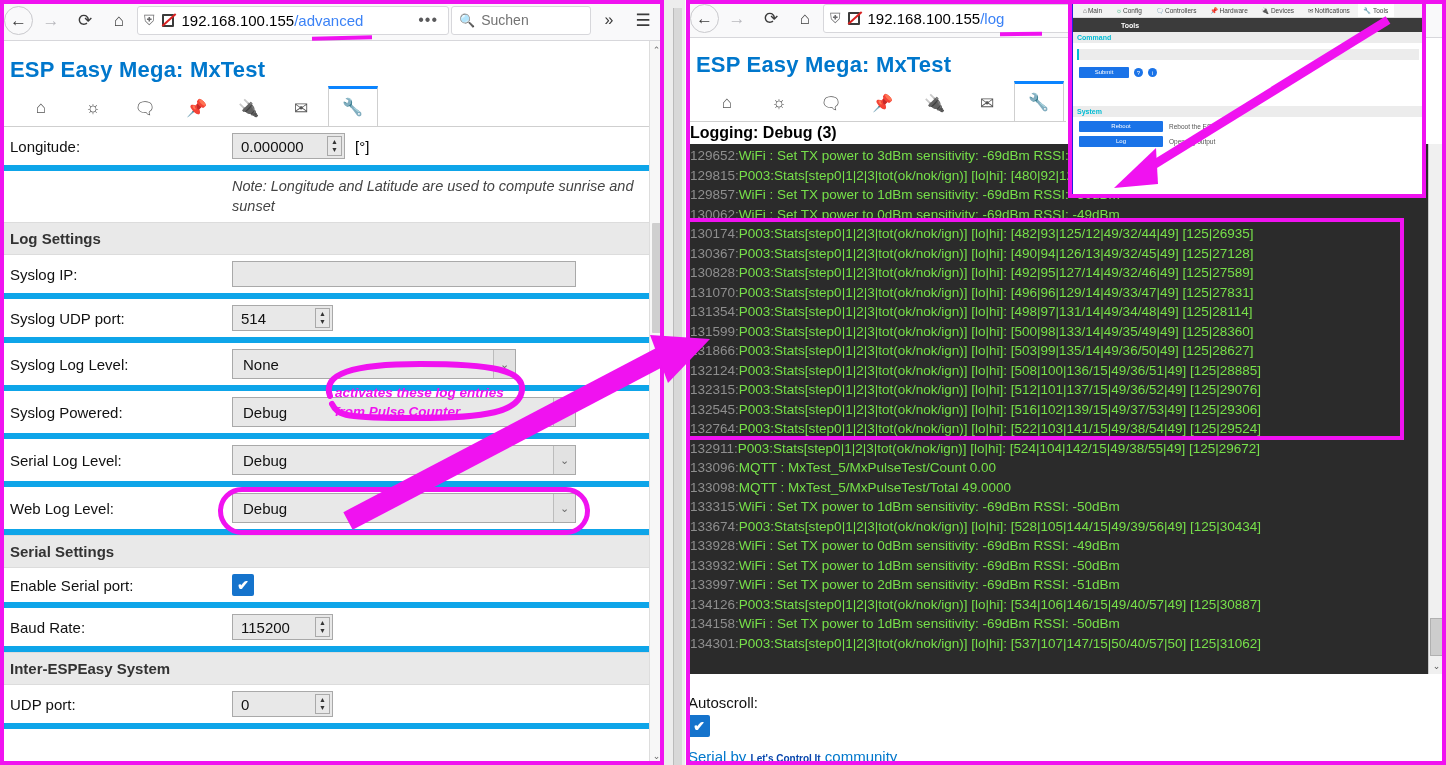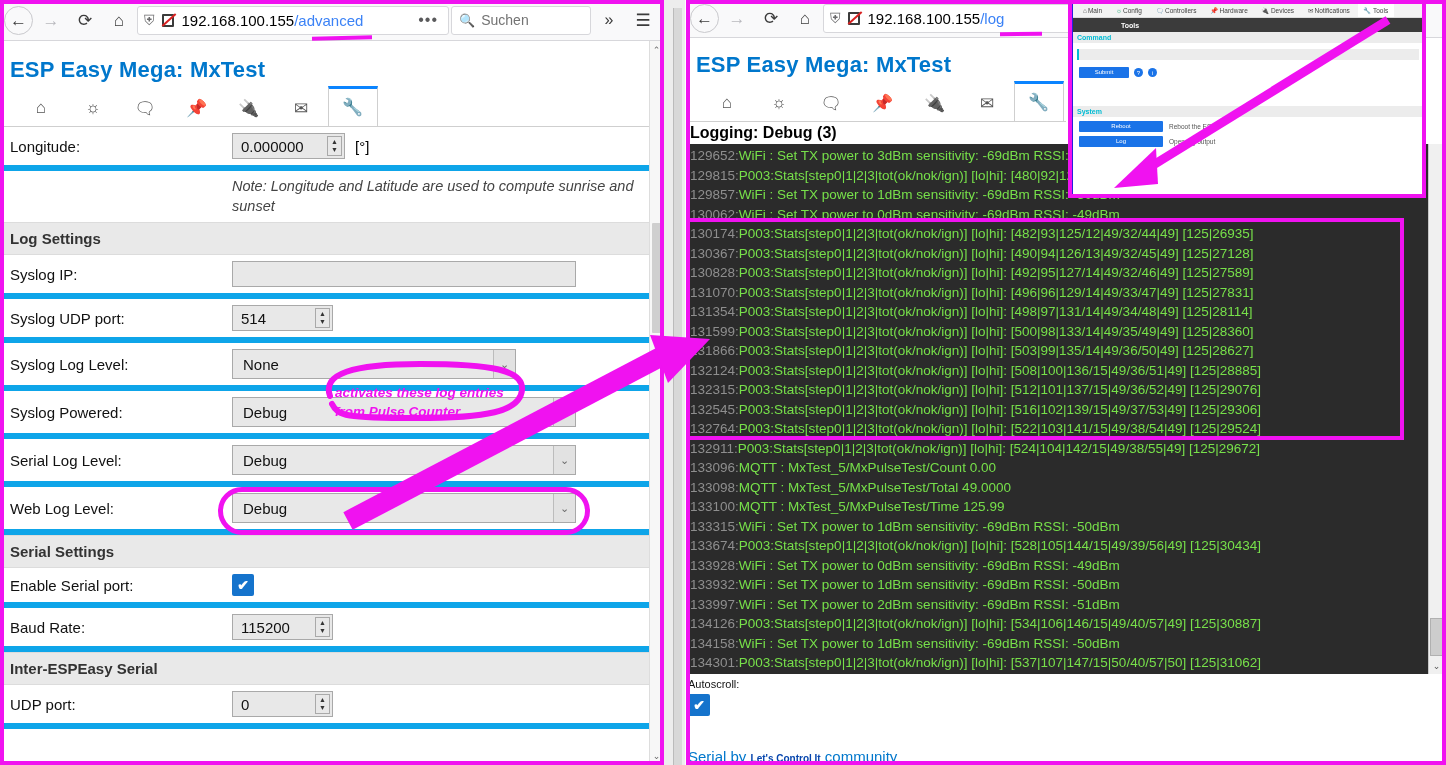--- a/index.html
+++ b/index.html
@@ -340,21 +340,21 @@
         </div>
 
         <div class="row">
           <span class="lbl">Baud Rate:</span>
           <span class="numbox" style="width:101px;">
             <span>115200</span>
             <span class="spin">▲<br>▼</span>
           </span>
         </div>
 
-        <div class="sechead">Inter-ESPEasy Serial</div>
+        <div class="sechead">Inter-ESPEasy System</div>
 
         <div class="row">
           <span class="lbl">UDP port:</span>
           <span class="numbox" style="width:101px;">
             <span>0</span>
             <span class="spin">▲<br>▼</span>
           </span>
         </div>
 
       </div>
@@ -415,38 +415,37 @@
             <div class="logline"><span class="ts">131354:</span><span class="msg">P003:Stats[step0|1|2|3|tot(ok/nok/ign)] [lo|hi]: [498|97|131/14|49/34/48|49] [125|28114]</span></div>
             <div class="logline"><span class="ts">131599:</span><span class="msg">P003:Stats[step0|1|2|3|tot(ok/nok/ign)] [lo|hi]: [500|98|133/14|49/35/49|49] [125|28360]</span></div>
             <div class="logline"><span class="ts">131866:</span><span class="msg">P003:Stats[step0|1|2|3|tot(ok/nok/ign)] [lo|hi]: [503|99|135/14|49/36/50|49] [125|28627]</span></div>
             <div class="logline"><span class="ts">132124:</span><span class="msg">P003:Stats[step0|1|2|3|tot(ok/nok/ign)] [lo|hi]: [508|100|136/15|49/36/51|49] [125|28885]</span></div>
             <div class="logline"><span class="ts">132315:</span><span class="msg">P003:Stats[step0|1|2|3|tot(ok/nok/ign)] [lo|hi]: [512|101|137/15|49/36/52|49] [125|29076]</span></div>
             <div class="logline"><span class="ts">132545:</span><span class="msg">P003:Stats[step0|1|2|3|tot(ok/nok/ign)] [lo|hi]: [516|102|139/15|49/37/53|49] [125|29306]</span></div>
             <div class="logline"><span class="ts">132764:</span><span class="msg">P003:Stats[step0|1|2|3|tot(ok/nok/ign)] [lo|hi]: [522|103|141/15|49/38/54|49] [125|29524]</span></div>
             <div class="logline"><span class="ts">132911:</span><span class="msg">P003:Stats[step0|1|2|3|tot(ok/nok/ign)] [lo|hi]: [524|104|142/15|49/38/55|49] [125|29672]</span></div>
             <div class="logline"><span class="ts">133096:</span><span class="msg">MQTT : MxTest_5/MxPulseTest/Count 0.00</span></div>
             <div class="logline"><span class="ts">133098:</span><span class="msg">MQTT : MxTest_5/MxPulseTest/Total 49.0000</span></div>
-            <div class="logline"><span class="ts">133100:</span><span class="msg">MQTT : MxTest_5/MxPulseTest/Time 125.99</span></div>
             <div class="logline"><span class="ts">133315:</span><span class="msg">WiFi : Set TX power to 1dBm sensitivity: -69dBm RSSI: -50dBm</span></div>
             <div class="logline"><span class="ts">133674:</span><span class="msg">P003:Stats[step0|1|2|3|tot(ok/nok/ign)] [lo|hi]: [528|105|144/15|49/39/56|49] [125|30434]</span></div>
             <div class="logline"><span class="ts">133928:</span><span class="msg">WiFi : Set TX power to 0dBm sensitivity: -69dBm RSSI: -49dBm</span></div>
             <div class="logline"><span class="ts">133932:</span><span class="msg">WiFi : Set TX power to 1dBm sensitivity: -69dBm RSSI: -50dBm</span></div>
             <div class="logline"><span class="ts">133997:</span><span class="msg">WiFi : Set TX power to 2dBm sensitivity: -69dBm RSSI: -51dBm</span></div>
             <div class="logline"><span class="ts">134126:</span><span class="msg">P003:Stats[step0|1|2|3|tot(ok/nok/ign)] [lo|hi]: [534|106|146/15|49/40/57|49] [125|30887]</span></div>
             <div class="logline"><span class="ts">134158:</span><span class="msg">WiFi : Set TX power to 1dBm sensitivity: -69dBm RSSI: -50dBm</span></div>
             <div class="logline"><span class="ts">134301:</span><span class="msg">P003:Stats[step0|1|2|3|tot(ok/nok/ign)] [lo|hi]: [537|107|147/15|50/40/57|50] [125|31062]</span></div>
             <div class="logline"></div>
           </div>
         <div class="logscroll">
           <div class="thumb"></div>
           <div class="dn">⌄</div>
         </div>
       </div>
 
-      <div style="font-size:11px;color:#111;padding:4px 0 4px 2px;">Autoscroll:</div>
+      <div style="font-size:15px;color:#111;padding:4px 0 4px 2px;margin-top:16px;">Autoscroll:</div>
       <div class="cbx" style="margin-left:2px;">✔</div>
 
       <div class="footer-link" style="position:absolute;left:2px;bottom:0;">
         <span>Serial by </span><b>Let's Control It</b><span> community</span>
       </div>
     </div>
   </div>
 
   <div class="tools-inset" style="left:1072px; top:3px; width:352px; height:192px; border:1px solid #2222dd;">
 

